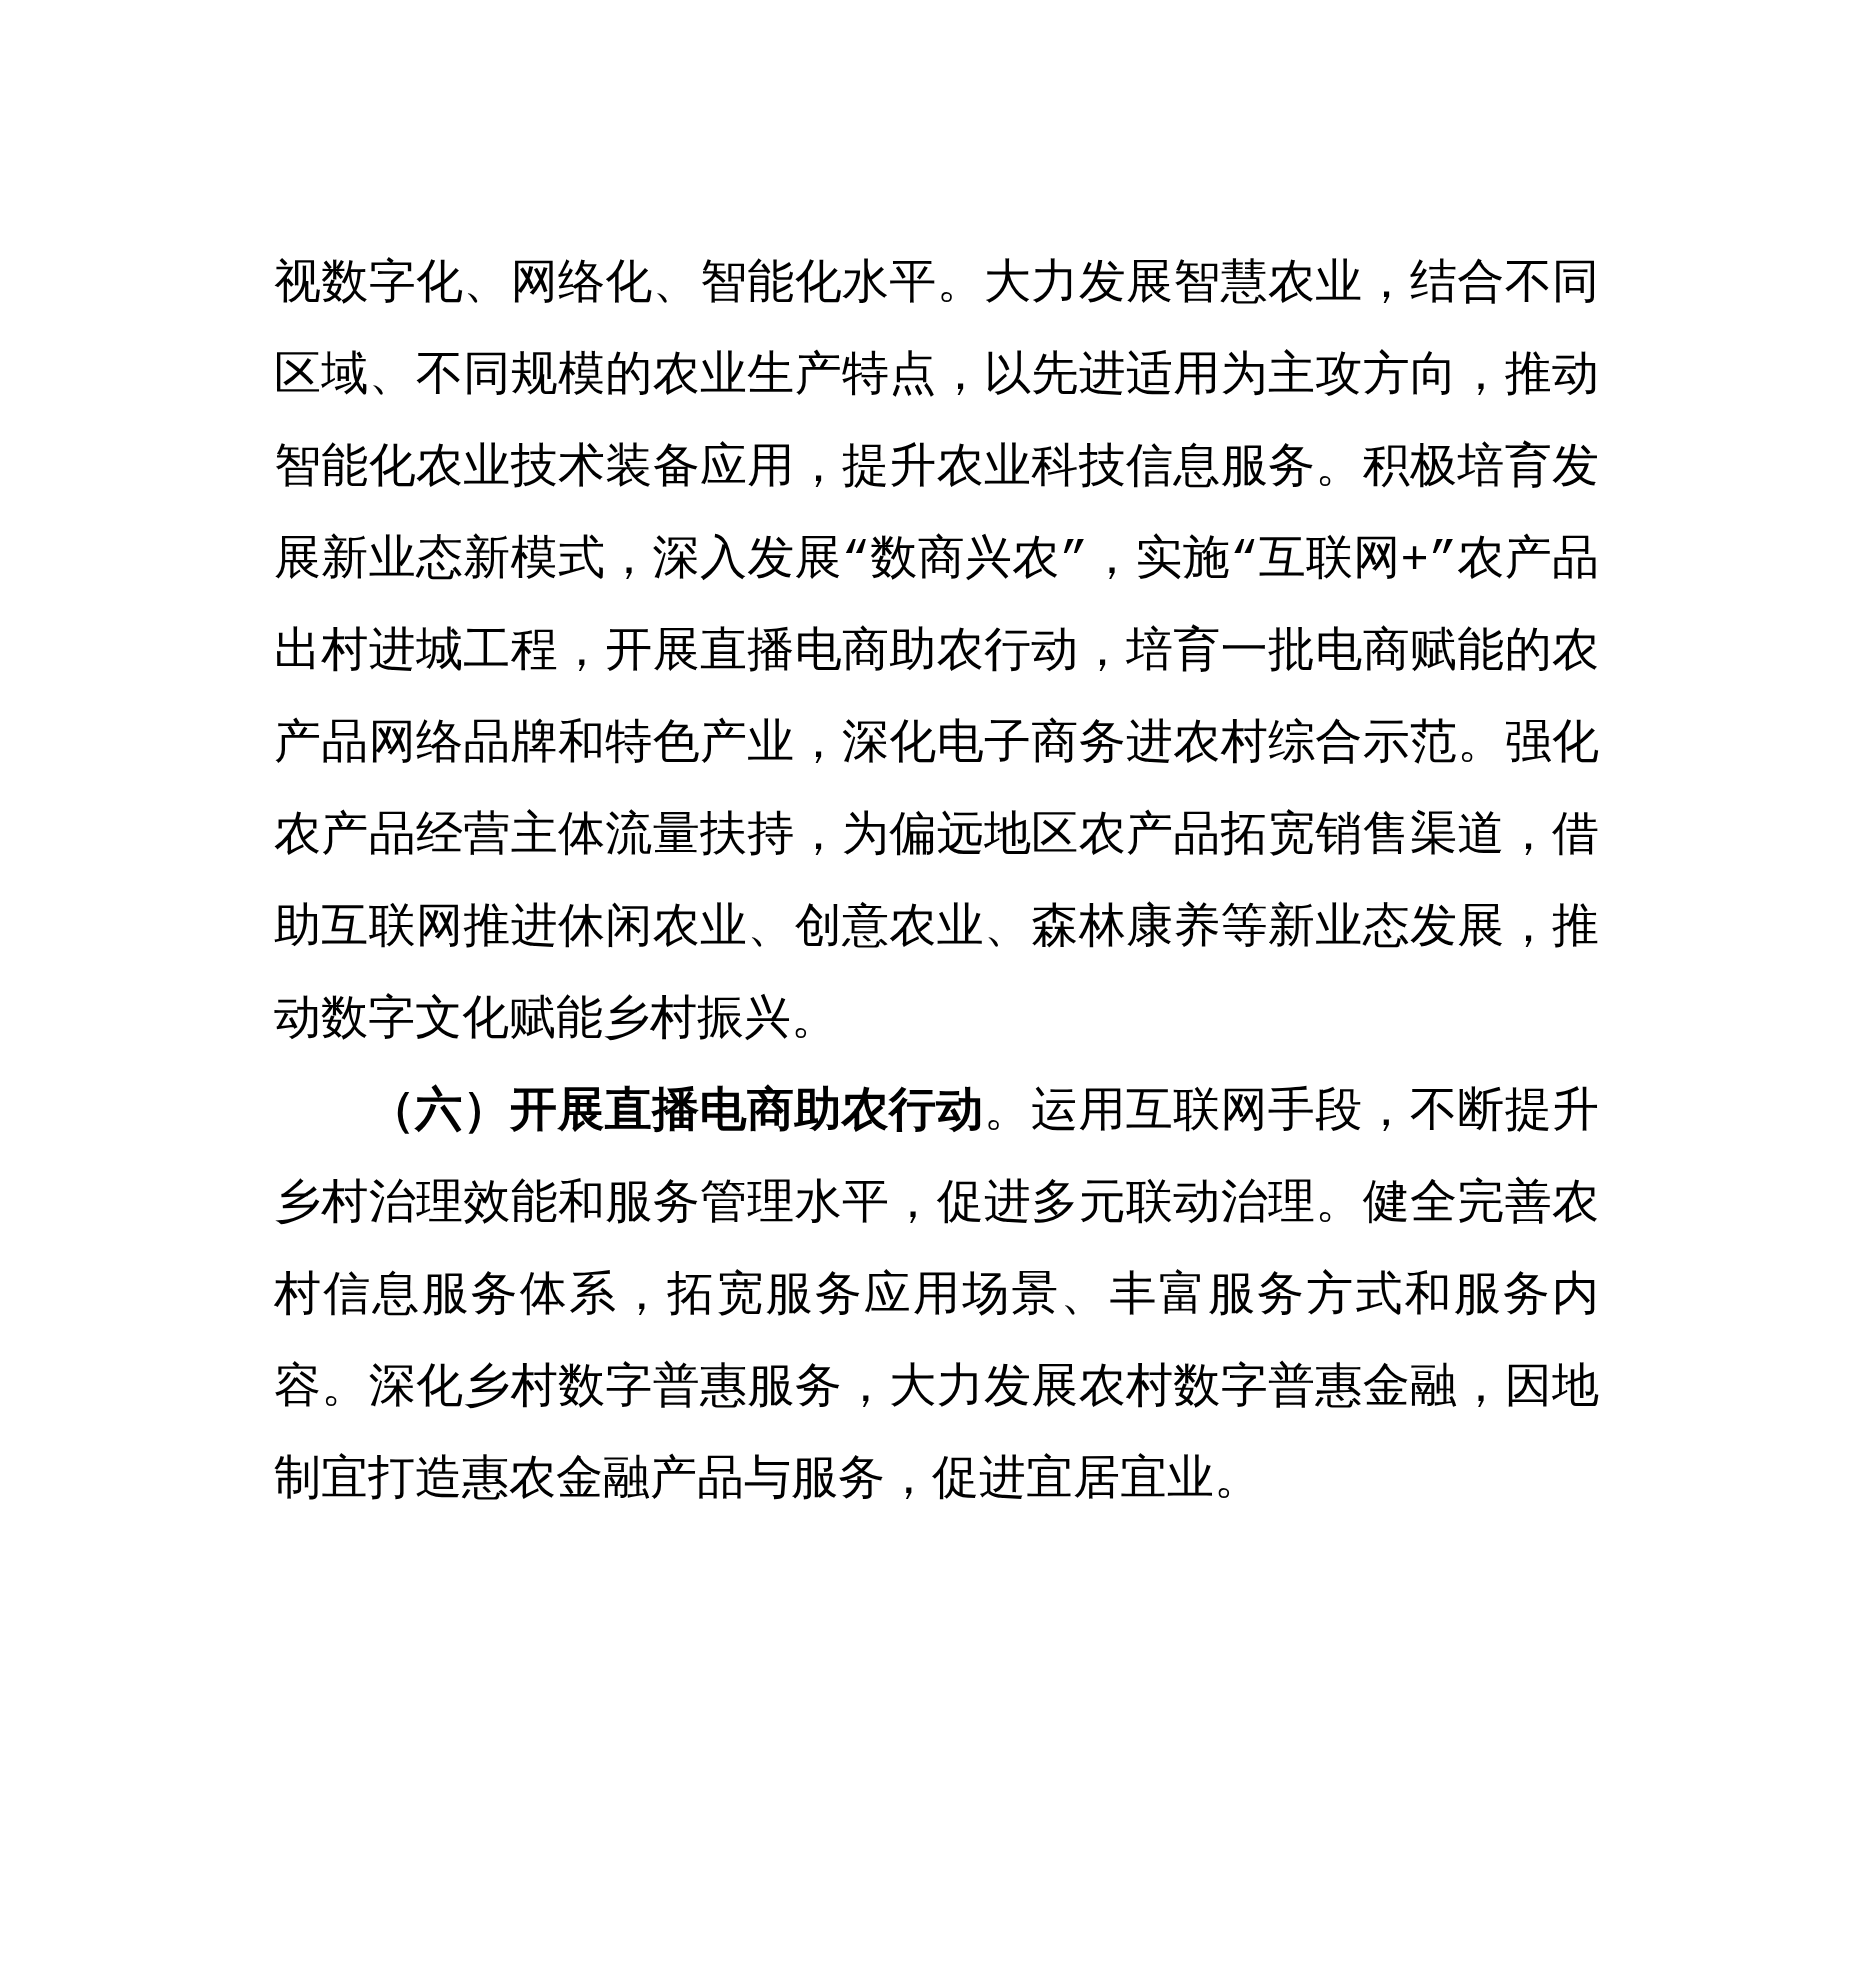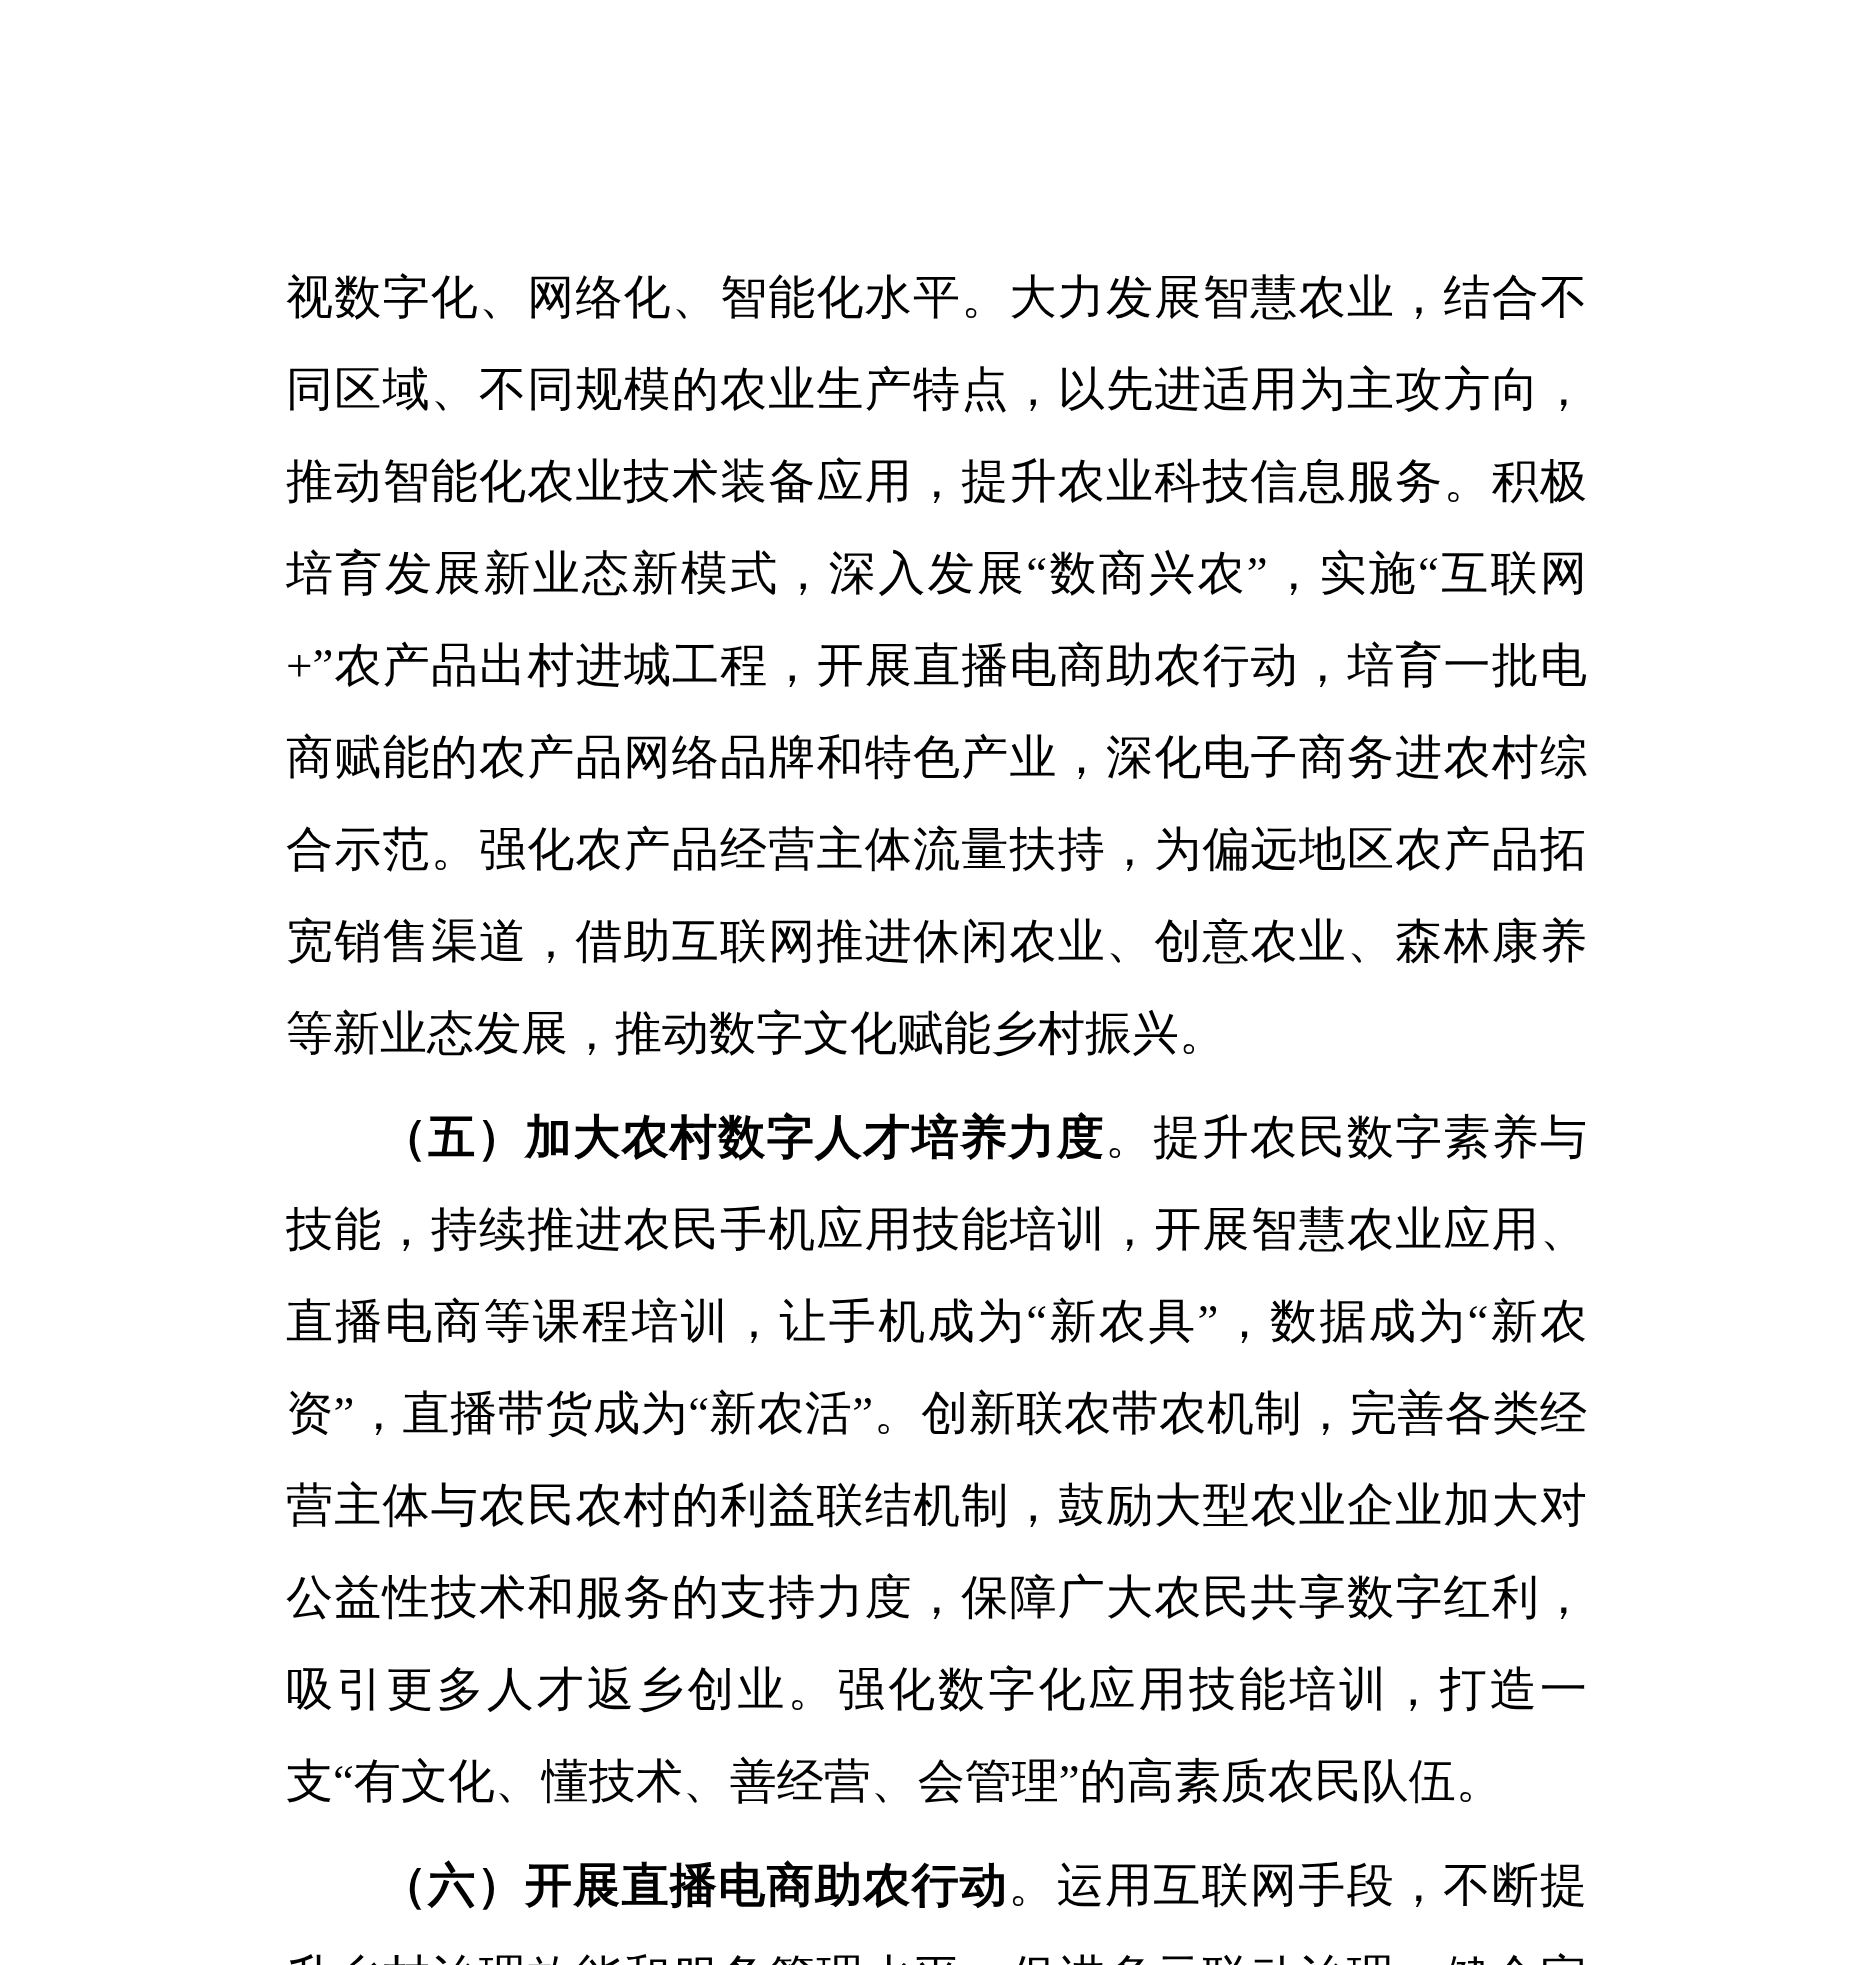--- a/index.html
+++ b/index.html
@@ -15,22 +15,22 @@
     overflow: hidden;
   }
   .content {
     position: absolute;
     top: 239px;
     left: 274px;
     width: 1325px;
     color: #000000;
   }
   p.body-para {
-    margin: 12px;
-    font-family: Liberation Serif, serif;
+    margin: 0;
+    font-family: Liberation Mono, monospace;
     font-size: 47px;
     line-height: 92px;
     text-align: justify;
     text-justify: inter-ideograph;
     color: #000000;
     word-break: break-all;
   }
   p.body-para.indent {
     text-indent: 94px;
   }
@@ -39,19 +39,18 @@
   }
 </style>
 </head>
 <body>
 
 <div class="page">
   <div class="content">
 
     <p class="body-para"><span>视数字化、网络化、智能化水平。大力发展智慧农业，结合不同区域、不同规模的农业生产特点，以先进适用为主攻方向，推动智能化农业技术装备应用，提升农业科技信息服务。积极培育发展新业态新模式，深入发展“数商兴农”，实施“互联网+”农产品出村进城工程，开展直播电商助农行动，培育一批电商赋能的农产品网络品牌和特色产业，深化电子商务进农村综合示范。强化农产品经营主体流量扶持，为偏远地区农产品拓宽销售渠道，借助互联网推进休闲农业、创意农业、森林康养等新业态发展，推动数字文化赋能乡村振兴。</span></p>
 
-    <p class="body-para indent"><span class="lead-bold">（五）加大农村数字人才培养力度</span><span>。提升农民数字素养与技能，持续推进农民手机应用技能培训，开展智慧农业应用、直播电商等课程培训，让手机成为“新农具”，数据成为“新农资”，直播带货成为“新农活”。创新联农带农机制，完善各类经营主体与农民农村的利益联结机制，鼓励大型农业企业加大对公益性技术和服务的支持力度，保障广大农民共享数字红利，吸引更多人才返乡创业。强化数字化应用技能培训，打造一支“有文化、懂技术、善经营、会管理”的高素质农民队伍。</span></p>
 
     <p class="body-para indent"><span class="lead-bold">（六）开展直播电商助农行动</span><span>。运用互联网手段，不断提升乡村治理效能和服务管理水平，促进多元联动治理。健全完善农村信息服务体系，拓宽服务应用场景、丰富服务方式和服务内容。深化乡村数字普惠服务，大力发展农村数字普惠金融，因地制宜打造惠农金融产品与服务，促进宜居宜业。</span></p>
 
   </div>
 </div>
 
 
 </body></html>

